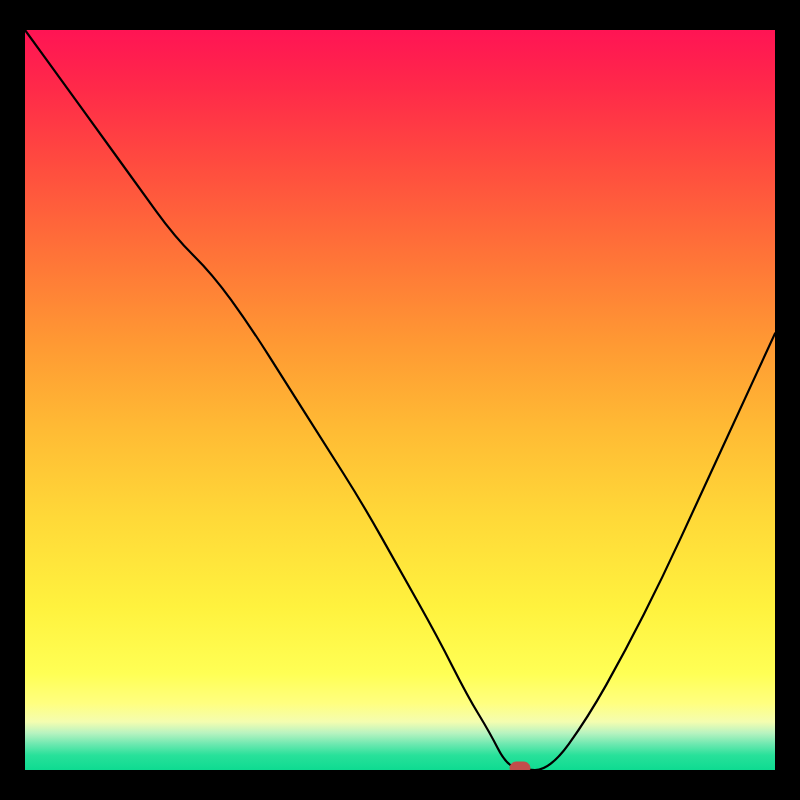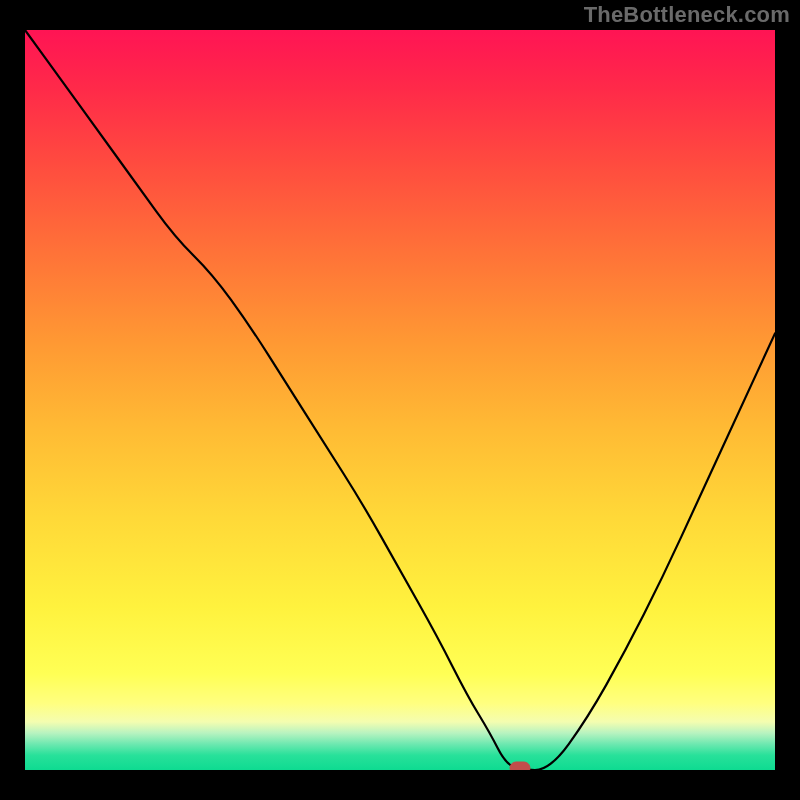--- a/index.html
+++ b/index.html
@@ -65,21 +65,20 @@
   }
   .marker {
     fill: #c24d4b;
     stroke: #c24d4b;
   }
 </style>
 </head>
 <body>
 
 <div class="outer">
-  <div class="watermark">TheBottleneck.com</div>
 
   <div class="plot">
     <svg id="plot-svg" width="750" height="740" viewBox="0 0 750 740">
       <path id="curve-path" class="curve" d="M 0 0 Q 0 0 18.75 25.899999999999977 Q 37.5 51.799999999999955 56.25 77.69999999999999 Q 75 103.60000000000002 93.75 129.5 Q 112.5 155.39999999999998 131.25 181.3 Q 150 207.20000000000005 168.75 225.70000000000002 Q 187.5 244.2 206.25 270.1 Q 225 296 243.75 325.6 Q 262.5 355.2 281.25 384.79999999999995 Q 300 414.4 318.75 444 Q 337.5 473.6 356.25 506.90000000000003 Q 375 540.2 393.75 573.5 Q 412.50000000000006 606.8 427.5 636.4 Q 442.5 666 453.75 684.5 Q 465 703 472.5 717.8 Q 480 732.6 487.5 736.3 Q 495 740 510 740 Q 525 740 543.75 714.1 Q 562.5 688.2 581.25 654.9000000000001 Q 600 621.6 618.75 584.6 Q 637.5 547.6 656.25 506.9 Q 675 466.2 693.75 425.5 Q 712.5 384.8 731.25 344.1 T 750 303.40000000000003"></path>
       <rect id="marker" class="marker" rx="6" ry="6" width="20" height="12" x="485" y="732"></rect>
     </svg>
   </div>
 </div>
 
 </body></html>

